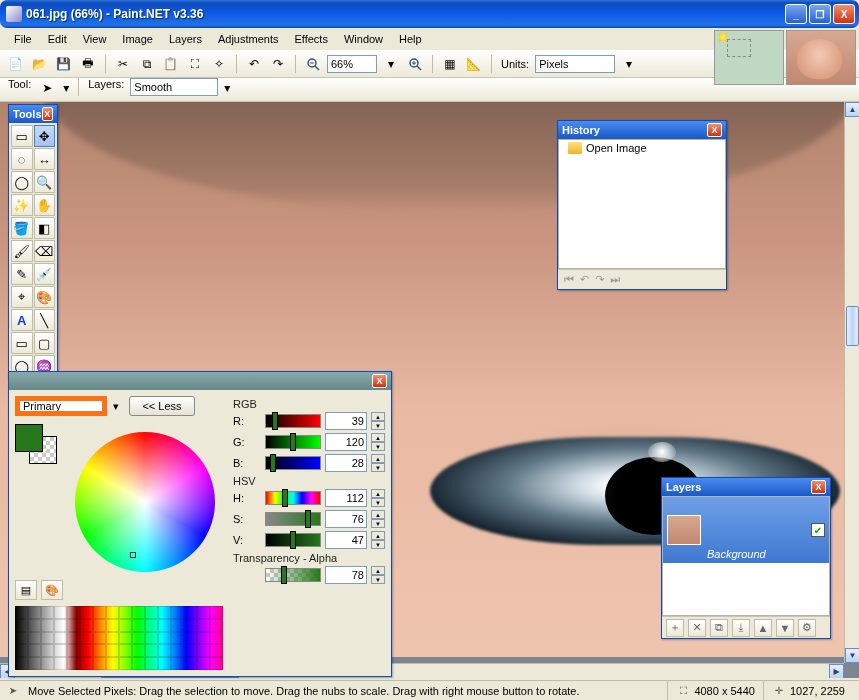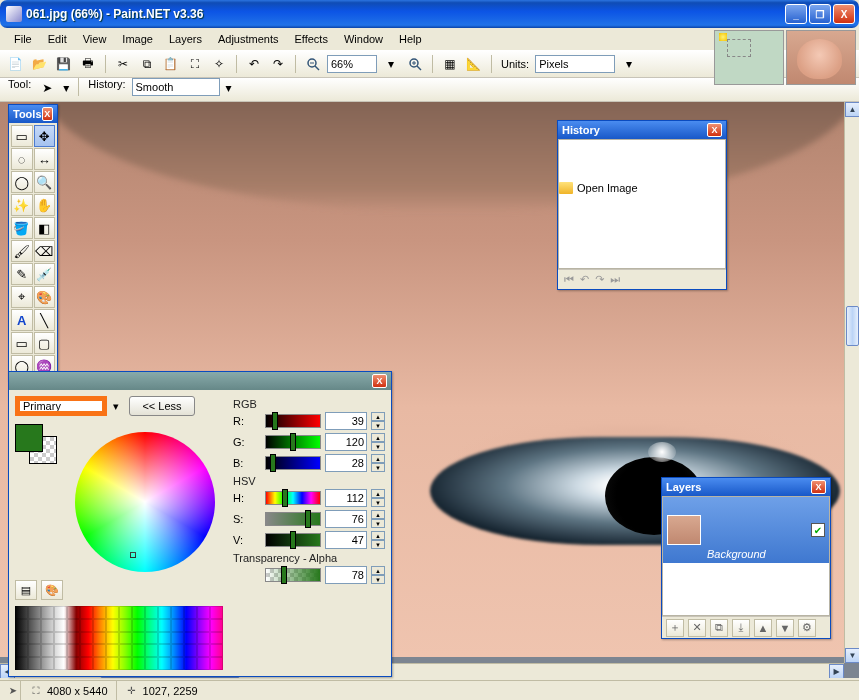--- a/index.html
+++ b/index.html
@@ -62,21 +62,21 @@
 .pane-title .spacer { flex:1; }
 .pane-close { width: 15px; height: 14px; background: linear-gradient(#f09070,#d03010); border:1px solid #fff; border-radius:2px; color:#fff; display:flex; align-items:center; justify-content:center; font-size:9px; font-weight:bold; }
 
 .tools-pane { left: 8px; top: 104px; width: 50px; }
 .tools-grid { display: grid; grid-template-columns: 1fr 1fr; gap: 1px; padding: 2px; background:#ece9d8; }
 .tool-btn { height: 22px; border: 1px solid #c0bca4; background: linear-gradient(#fff,#ece9d8); display: flex; align-items: center; justify-content: center; font-size: 13px; }
 .tool-btn.sel { background: linear-gradient(#c5d9f8,#a5c2ef); border-color:#4b7bd0; }
 
 .history-pane { left: 557px; top: 120px; width: 170px; }
 .history-body { background: #fff; min-height: 130px; border: 1px solid #b8b4a4; margin: 0; }
-.history-item { display:flex; align-items:center; gap:4px; padding: 2px 0; margin-top: 40px; }
+.history-item { display:flex; align-items:center; gap:4px; padding: 2px 9px; }
 .history-item .folder-icon { width:14px; height:12px; background: linear-gradient(#ffe27a,#f0b428); border-radius:1px; }
 .history-tb { height: 20px; border-top: 1px solid #c8c4b8; display:flex; gap:6px; padding: 2px 6px; align-items:center; color:#999; }
 
 .colors-pane { left: 8px; top: 371px; width: 384px; }
 .colors-body { padding: 6px; display:flex; gap:8px; }
 .colors-left { width: 210px; }
 .color-row { display:flex; align-items:center; gap:6px; margin-bottom:4px; }
 .primary-select { width: 92px; height: 20px; border: 5px solid #f97316; background:#fff; padding:0 3px; }
 .less-btn { width: 66px; height: 20px; border: 1px solid #888; background: linear-gradient(#fff,#e4e2d6); border-radius:3px; }
 .swatch-pair { position:relative; width:42px; height:40px; margin:4px 0; }
@@ -192,21 +192,21 @@
   <div class="tb-btn">▾</div>
   <div style="flex:1"></div>
   <div class="tb-btn">⏷</div>
 </div>
 
 <div class="toolbar2">
   <span class="tb-label">Tool:</span>
   <div class="tb-btn">➤</div>
   <div class="tb-btn" style="width:10px">▾</div>
   <div class="tb-sep"></div>
-  <span class="tb-label">History:</span>
+  <span class="tb-label">Layers:</span>
   <input class="quality-select" value="Smooth" style="">
   <div class="tb-btn" style="width:10px">▾</div>
 </div>
 
 <div class="canvas-area">
   <div class="canvas">
     <div class="brow"></div>
     <div class="eye"></div>
     <div class="eye-open"></div>
     <div class="pupil"></div>
@@ -488,20 +488,21 @@
     <div class="lb">⧉</div>
     <div class="lb">⤓</div>
     <div class="lb">▲</div>
     <div class="lb">▼</div>
     <div class="lb">⚙</div>
   </div>
 </div>
 
 <div class="statusbar">
   <span class="sb-icon">➤</span>
+  <div class="sb-cell sb-main">Move Selected Pixels: Drag the selection to move. Drag the nubs to scale. Drag with right mouse button to rotate.</div>
   <div class="sb-cell">
       <span class="sb-icon">⛶</span>
       <span>4080 x 5440</span>
     </div>
   <div class="sb-cell">
       <span class="sb-icon">✛</span>
       <span>1027, 2259</span>
     </div>
 </div>
 

